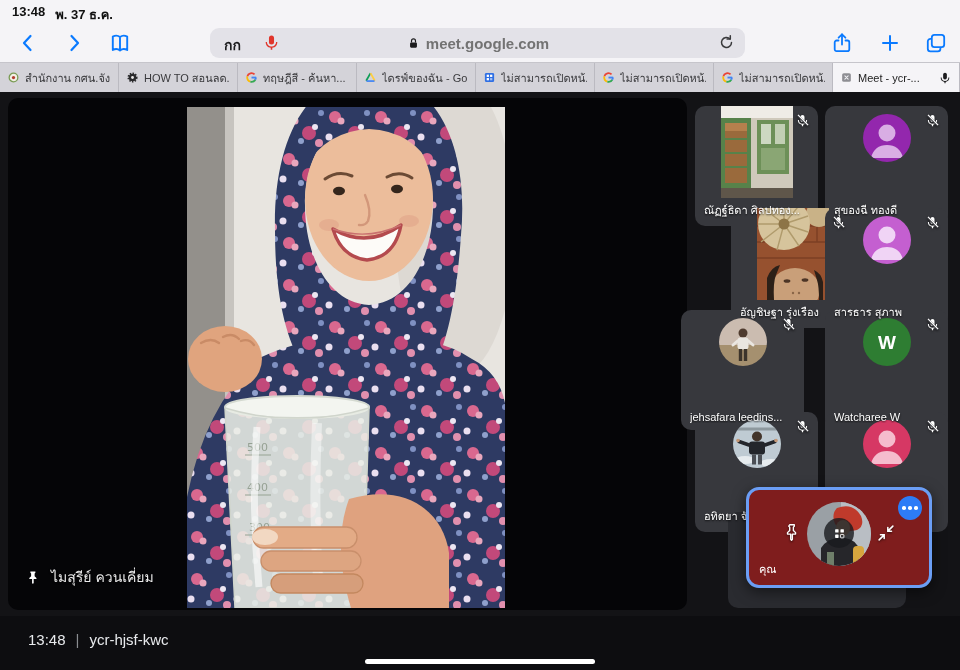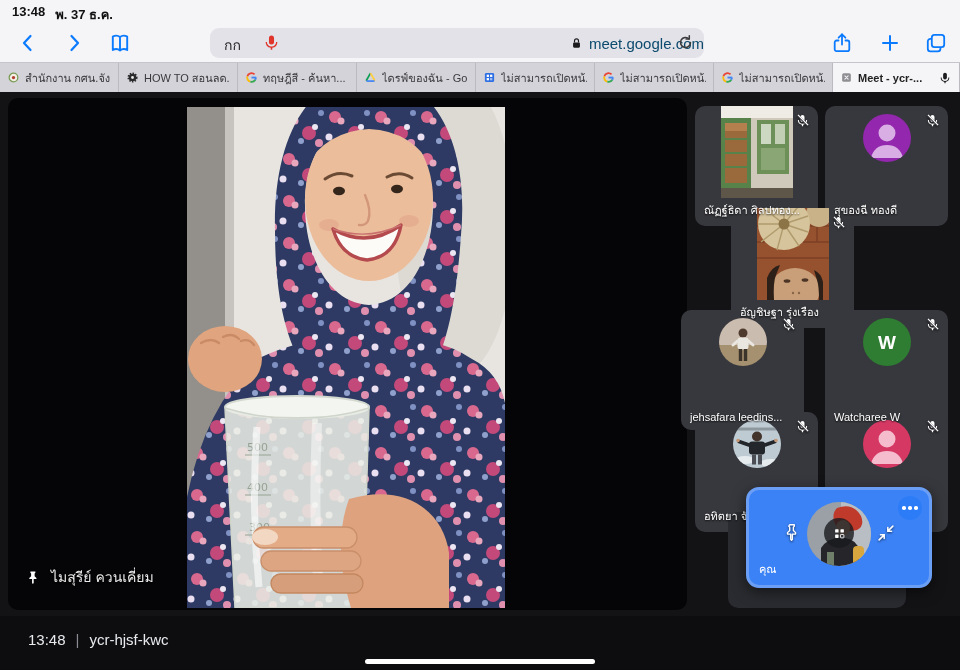--- a/index.html
+++ b/index.html
@@ -5,44 +5,44 @@
   html,body{margin:0;padding:0;background:#000;}
   .screen{position:relative;width:960px;height:670px;overflow:hidden;
     font-family:"Liberation Sans","DejaVu Sans",sans-serif;background:#131316;}
   
   .status{position:absolute;left:0;top:0;width:960px;height:24px;background:#f5f4f7;z-index:30;}
   .status-left{position:absolute;left:12px;top:4px;font-size:13px;font-weight:bold;color:#111;display:flex;gap:10px;}
   .status-right{position:absolute;right:8px;top:3px;display:flex;align-items:center;gap:6px;font-size:13px;font-weight:bold;color:#111;margin-top:25px;}
   
   .toolbar{position:absolute;left:0;top:24px;width:960px;height:38px;background:#f5f4f7;z-index:30;}
   .tbtn{position:absolute;top:7px;width:24px;height:24px;cursor:pointer;}
-  .urlbar{position:absolute;left:210px;top:4px;width:494px;height:30px;background:#e3e2e8;border-radius:9px;}
+  .urlbar{position:absolute;left:210px;top:4px;width:535px;height:30px;background:#e3e2e8;border-radius:9px;font-weight:bold;}
   .reader{position:absolute;left:14px;top:6px;font-size:14px;color:#1c1c1e;}
   .dictate{position:absolute;left:52px;top:5px;width:19px;height:19px;}
-  .urlcenter{position:absolute;left:0;right:0;top:0;height:30px;display:flex;align-items:center;justify-content:flex-end;gap:5px;font-size:15px;color:#0c4a6e;}
+  .urlcenter{position:absolute;left:0;right:0;top:0;height:30px;display:flex;align-items:center;justify-content:center;gap:5px;font-size:15px;color:#737373;}
   .reload{position:absolute;right:9px;top:5px;width:19px;height:19px;}
   
   .tabbar{position:absolute;left:0;top:62px;width:960px;height:30px;background:#d4d3d9;display:flex;z-index:30;box-sizing:border-box;border-top:1px solid #c6c5cb;}
   .tab{box-sizing:border-box;width:119px;flex:none;display:flex;align-items:center;padding:0 7px;border-right:1px solid #bbbac1;font-size:11px;color:#3a3a3d;overflow:hidden;white-space:nowrap;cursor:pointer;}
   .tab .fav{flex:none;width:13px;height:13px;margin-right:5px;}
   .tab span{overflow:hidden;white-space:nowrap;}
-  .tab.active{flex:1;background:#f5f4f7;position:relative;font-weight:bold;color:#222;align-items:center;}
+  .tab.active{flex:1;background:#f5f4f7;position:relative;font-weight:normal;color:#222;align-items:center;}
   .tab.active .tabmic{position:absolute;right:7px;top:8px;width:14px;height:14px;}
   
   .meet{position:absolute;left:0;top:92px;width:960px;height:524px;background:#131316;}
   .stage{position:absolute;left:8px;top:6px;width:679px;height:512px;background:#050507;border-radius:10px;}
   .mainvideo{position:absolute;left:179px;top:9px;width:318px;height:501px;overflow:hidden;}
   .pinned{position:absolute;left:18px;bottom:22px;display:flex;align-items:center;gap:10px;color:#ececec;font-size:14px;text-shadow:0 1px 2px rgba(0,0,0,.8);margin-top:34px;}
   .tile{position:absolute;width:123px;height:120px;background:#37383d;border-radius:10px;overflow:hidden;cursor:pointer;}
   .tile .micoff{position:absolute;right:8px;top:7px;width:15px;height:15px;filter:drop-shadow(0 1px 1px rgba(0,0,0,.55));z-index:3;}
   .tile .tname{position:absolute;left:9px;right:8px;bottom:7px;font-size:11px;color:#fff;white-space:nowrap;overflow:hidden;text-shadow:0 1px 2px rgba(0,0,0,.85);z-index:3;}
   .strip{position:absolute;left:50%;top:0;bottom:0;width:72px;transform:translateX(-50%);overflow:hidden;}
   .avwrap{position:absolute;left:50%;top:8px;transform:translateX(-50%);width:48px;height:48px;}
   .hiddentile{position:absolute;left:728px;top:420px;width:178px;height:96px;background:#2a2b30;border-radius:10px;}
-  .selfview{position:absolute;left:746px;top:395px;width:186px;height:101px;background:#3b82f6;border:3px solid #6b9ef5;border-radius:13px;box-sizing:border-box;box-shadow:0 4px 14px rgba(0,0,0,.5);z-index:5;}
+  .selfview{position:absolute;left:746px;top:395px;width:186px;height:101px;background:#7f1d1d;border:3px solid #6b9ef5;border-radius:13px;box-sizing:border-box;box-shadow:0 4px 14px rgba(0,0,0,.5);z-index:5;}
   .selfav{position:absolute;left:50%;top:12px;transform:translateX(-50%);width:64px;height:64px;}
   .ovico{position:absolute;top:32px;width:22px;height:22px;filter:drop-shadow(0 1px 1px rgba(0,0,0,.6));cursor:pointer;}
   .gridcircle{position:absolute;left:50%;top:28px;transform:translateX(-50%);width:30px;height:30px;border-radius:50%;background:rgba(25,26,30,.8);display:flex;align-items:center;justify-content:center;cursor:pointer;}
   .selflabel{position:absolute;left:10px;bottom:7px;font-size:11px;color:#fff;}
   .dots{position:absolute;right:7px;top:6px;width:24px;height:24px;border-radius:50%;background:#2d7cf7;display:flex;align-items:center;justify-content:center;gap:2.5px;cursor:pointer;z-index:6;}
   .dots i{width:3.5px;height:3.5px;border-radius:50%;background:#fff;}
   
   .callbar{position:absolute;left:0;top:616px;width:960px;height:54px;background:#0d0d10;z-index:20;}
   .meetinfo{position:absolute;left:28px;top:15px;font-size:15px;color:#e8eaed;display:flex;gap:10px;align-items:center;}
   .meetinfo .sep{color:#8a8d91;}
@@ -372,20 +372,43 @@
       </div>
       <svg class="micoff" viewBox="0 0 24 24">
           <g fill="#fff">
             <path d="M12 14.5a3.2 3.2 0 0 0 3.2-3.2V6.2a3.2 3.2 0 1 0-6.4 0v5.1A3.2 3.2 0 0 0 12 14.5z"></path>
             <path d="M17.8 11.3a5.8 5.8 0 0 1-11.6 0H4.6a7.5 7.5 0 0 0 6.4 7.4V21h2v-2.3a7.5 7.5 0 0 0 6.4-7.4z"></path>
           </g>
           <path d="M4.2 3.6 20.4 20" stroke="#37383d" stroke-width="3.6"></path>
           <path d="M4.8 3 21 19.4" stroke="#fff" stroke-width="2"></path>
         </svg>
       <div class="tname">อัญชิษฐา รุ่งเรือง</div>
+    </div>
+    <div class="tile" style="left:825px;top:116px">
+      <div class="avwrap"><svg width="48" height="48" viewBox="0 0 48 48">
+            <defs>
+              <clipPath id="cp4">
+                <circle cx="24" cy="24" r="24"></circle>
+              </clipPath>
+            </defs>
+            <circle cx="24" cy="24" r="24" fill="#c45fd0"></circle>
+            <g clip-path="url(#cp4)" fill="#f0d4f5">
+              <circle cx="24" cy="19" r="8.5"></circle>
+              <path d="M8 44c1.6-8.5 8-13 16-13s14.4 4.5 16 13z"></path>
+            </g>
+          </svg></div>
+      <svg class="micoff" viewBox="0 0 24 24">
+          <g fill="#fff">
+            <path d="M12 14.5a3.2 3.2 0 0 0 3.2-3.2V6.2a3.2 3.2 0 1 0-6.4 0v5.1A3.2 3.2 0 0 0 12 14.5z"></path>
+            <path d="M17.8 11.3a5.8 5.8 0 0 1-11.6 0H4.6a7.5 7.5 0 0 0 6.4 7.4V21h2v-2.3a7.5 7.5 0 0 0 6.4-7.4z"></path>
+          </g>
+          <path d="M4.2 3.6 20.4 20" stroke="#37383d" stroke-width="3.6"></path>
+          <path d="M4.8 3 21 19.4" stroke="#fff" stroke-width="2"></path>
+        </svg>
+      <div class="tname">สารธาร สุภาพ</div>
     </div>
 
     <div class="tile" style="left:681px;top:218px">
       <div class="avwrap"><svg width="48" height="48" viewBox="0 0 48 48">
             <defs>
               <clipPath id="cp5">
                 <circle cx="24" cy="24" r="24"></circle>
               </clipPath>
             </defs>
             <g clip-path="url(#cp5)">

